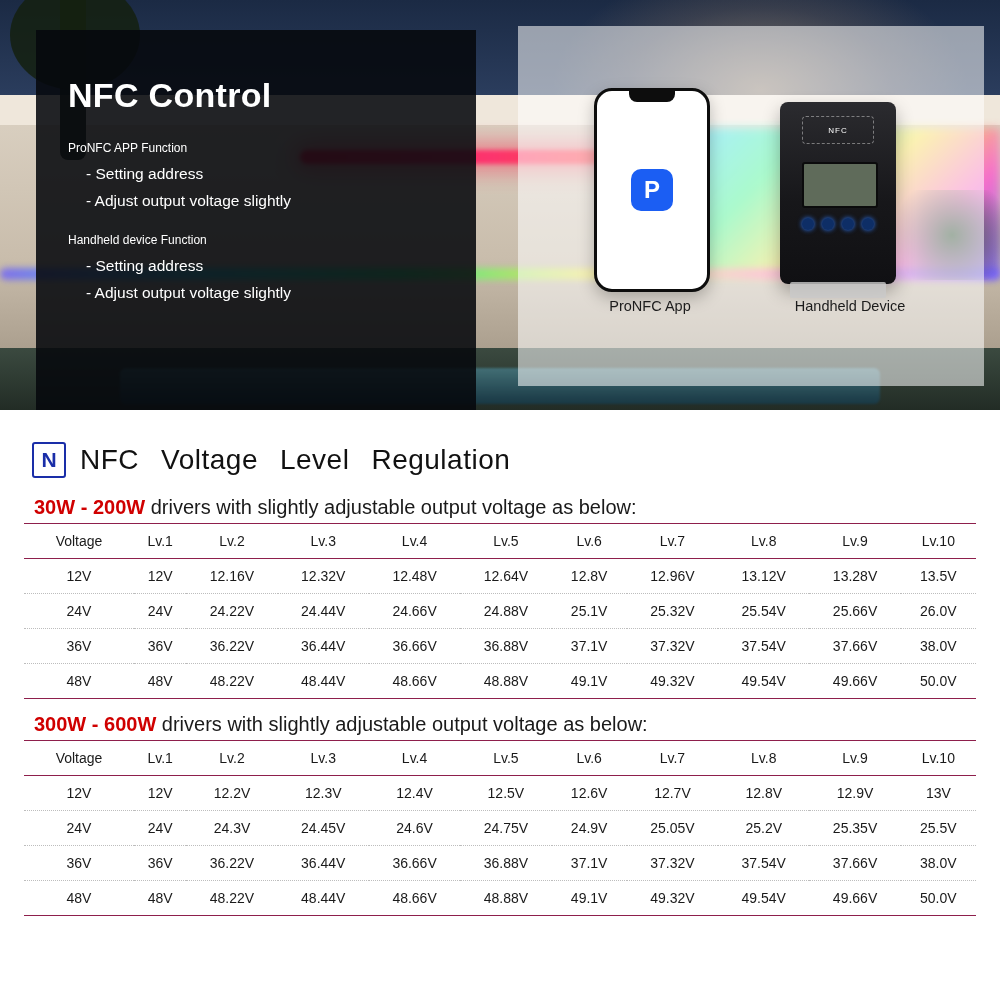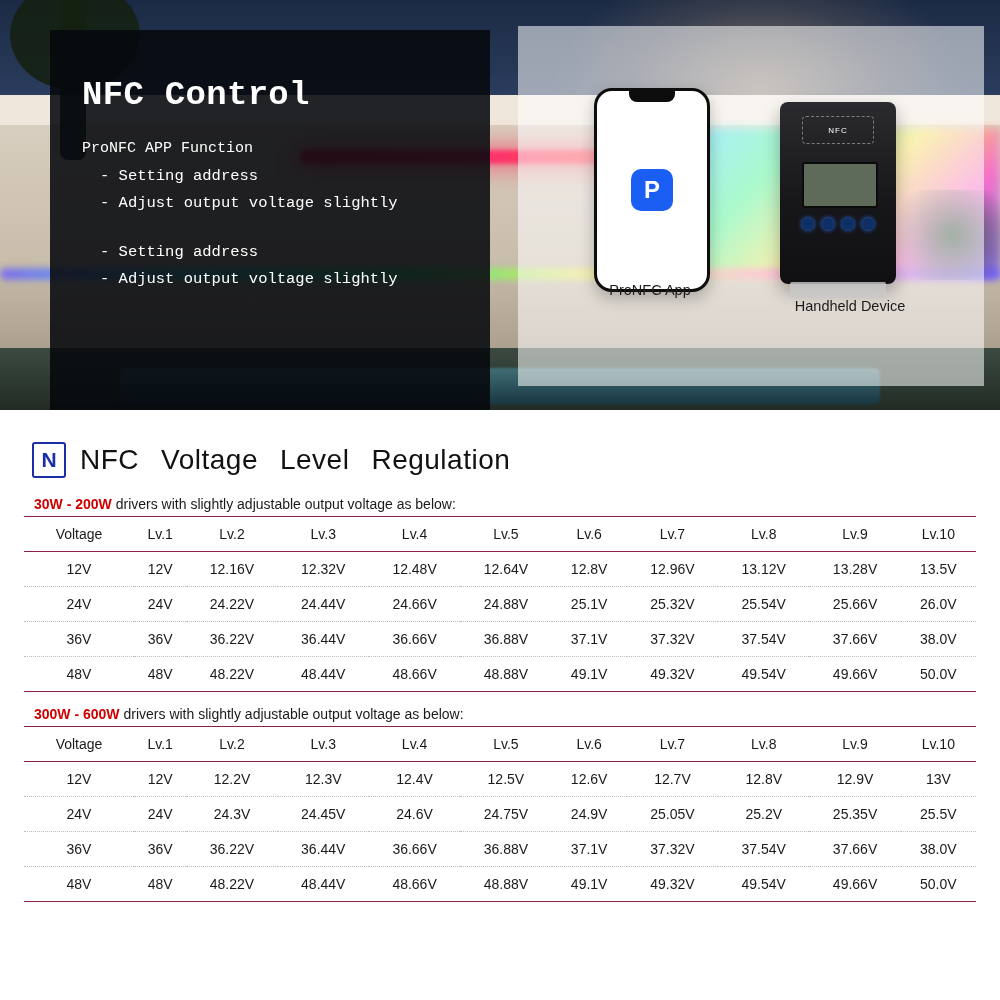--- a/index.html
+++ b/index.html
@@ -106,40 +106,39 @@
   .tree-1c { left: 10px; top: -20px; width: 130px; height: 110px; border-radius: 50%; }
   .palm {
     position: absolute;
     left: 880px; top: 190px; width: 120px; height: 90px;
     background: radial-gradient(circle at 60% 50%, rgba(40,80,45,0.95) 0%, rgba(20,40,25,0.0) 70%);
   }
 
   
   .hero-panel {
     position: absolute;
-    left: 50px;
+    left: 36px;
     top: 30px;
     width: 440px;
     height: 382px;
     background: rgba(6, 8, 12, 0.88);
-    font-family: Liberation Mono, monospace;
   }
   .hero-title {
     color: #ffffff;
     font-size: 34px;
     font-weight: bold;
     margin: 46px 0 0 32px;
     letter-spacing: 0.3px;
   }
   .hero-list {
     margin: 26px 0 0 32px;
     color: #ffffff;
   }
   .hero-h {
-    font-size: 15px;
+    font-size: 12px;
     margin-bottom: 10px;
   }
   .hero-sub {
     font-size: 15.5px;
     margin: 8px 0 9px 18px;
   }
   .hero-gap { height: 14px; }
 
   
   .hero-right {
@@ -189,21 +188,21 @@
     font-size: 24px;
     font-weight: bold;
     line-height: 1;
   }
   .caption {
     position: absolute;
     font-size: 14.5px;
     color: #1c1c1c;
     text-align: center;
   }
-  .cap-app { left: 44px; top: 256px; width: 176px; }
+  .cap-app { left: 44px; top: 272px; width: 176px; }
   .cap-dev { left: 232px; top: 272px; width: 200px; }
 
   .device {
     position: absolute;
     left: 262px;
     top: 76px;
     width: 116px;
     height: 182px;
     background: linear-gradient(180deg, #2b2b2f 0%, #17171a 55%, #101013 100%);
     border-radius: 8px;
@@ -295,21 +294,21 @@
     font-family: "Liberation Sans", sans-serif;
   }
   .section-title {
     font-size: 28px;
     color: #111111;
     letter-spacing: 0.5px;
   }
   .section-title span { margin-right: 22px; }
 
   .block-head {
-    font-size: 14px;
+    font-size: 20px;
     color: #1a1a1a;
     margin: 0 0 4px 10px;
   }
   .block-head b { color: #d00000; }
   .block-sub {
     font-size: 14.5px;
     color: #1a1a1a;
     margin: 0 0 8px 10px;
     white-space: nowrap;
   }
@@ -356,20 +355,21 @@
     <div class="palm"></div>
   </div>
 
   <div class="hero-panel">
     <div class="hero-title">NFC Control</div>
     <div class="hero-list">
       <div class="hero-h">ProNFC APP Function</div>
       <div class="hero-sub">- Setting address</div>
       <div class="hero-sub">- Adjust output voltage slightly</div>
       <div class="hero-gap"></div>
+      <div class="hero-h">Handheld device Function</div>
       <div class="hero-sub">- Setting address</div>
       <div class="hero-sub">- Adjust output voltage slightly</div>
     </div>
   </div>
 
   <div class="hero-right">
     <div class="phone">
       <div class="phone-notch"></div>
       <div class="app-icon">
         <span class="app-glyph">P</span>

